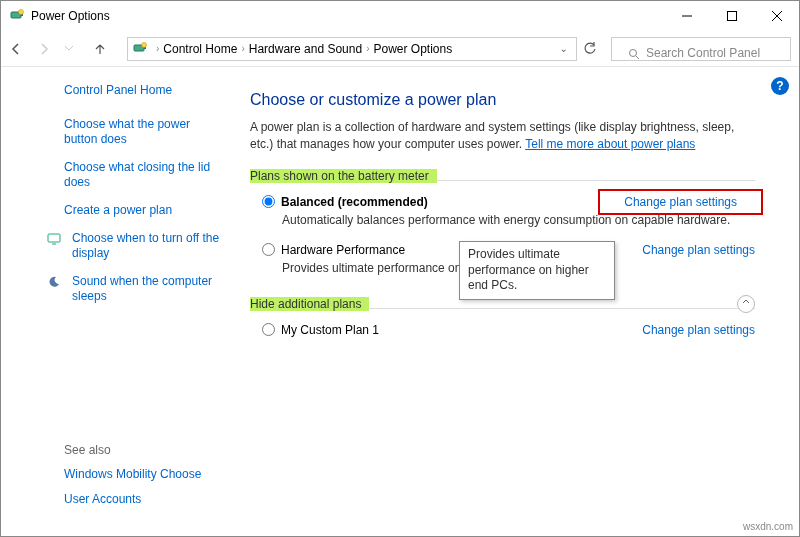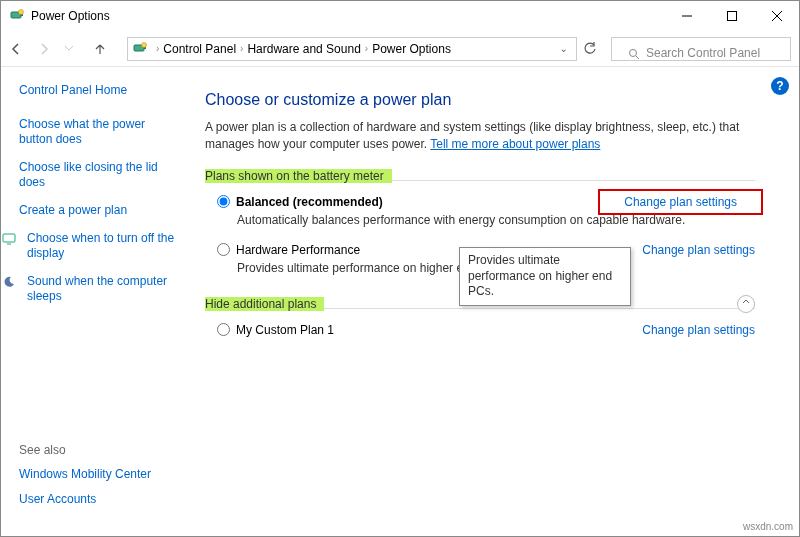--- a/index.html
+++ b/index.html
@@ -12,21 +12,21 @@
   .navbar { display: flex; align-items: center; height: 36px; padding: 0 8px; border-bottom: 1px solid #e5e5e5; }
   .nav-arrow { width: 28px; text-align: center; color: #666; font-size: 14px; }
   .nav-arrow.dis { color: #ccc; }
   .breadcrumb { display: flex; align-items: center; flex: 1; height: 24px; border: 1px solid #ccc; padding: 0 4px; margin: 0 6px; font-size: 12px; }
   .breadcrumb .app-icon { width: 16px; height: 16px; margin-right: 4px; }
   .bc-sep { color: #888; margin: 0 4px; font-size: 10px; }
   .bc-drop { margin-left: auto; color: #666; font-size: 10px; padding: 0 4px;}
   .refresh { width: 28px; text-align: center; color: #555; }
   .search { display: flex; align-items: flex-end; height: 24px; border: 1px solid #ccc; width: 180px; padding: 0 16px; color: #888; }
   .search .s-icon { margin-right: 6px; }
-  .content { display: flex; height: calc(100% - 66px); position: relative; }
+  .content { display: flex; height: calc(100% - 66px); position: relative; padding-left: 45px; }
   .sidebar { width: 190px; padding: 16px 10px 10px 18px; position: relative; }
   .sidebar a { display: block; color: #0066cc; text-decoration: none; font-size: 12px; margin-bottom: 12px; line-height: 1.3; }
   .sidebar a.home { color: #0066cc; margin-bottom: 18px; }
   .side-item { display: flex; align-items: flex-start; gap: 8px; }
   .side-icon { width: 16px; height: 16px; margin-left: -18px; margin-right: 2px; flex-shrink: 0; display: flex; align-items: center; justify-content: center; }
   .see-also { position: absolute; bottom: 18px; left: 18px; }
   .see-also .hd { color: #666; margin-bottom: 10px; font-size: 12px; }
   .see-also a { margin-bottom: 10px; }
   .main { flex: 1; padding: 18px 44px 10px 14px; position: relative; }
   .main h1 { font-size: 16px; font-weight: normal; color: #003399; margin-bottom: 10px; margin-top: 6px; }
@@ -37,21 +37,21 @@
   .section-hd span.t { background: #bef264; padding-right: 8px; position: relative; z-index: 1;}
   .section-hd .expand { position: absolute; right: 0; top: -2px; width: 18px; height: 18px; border: 1px solid #bbb; border-radius: 50%; text-align: center; line-height: 16px; font-size: 10px; color: #666; background: #fff;}
   .plan { margin-left: 12px; margin-bottom: 16px; position: relative; }
   .plan-row { display: flex; align-items: center; }
   .plan-radio { margin-right: 6px; }
   .plan-name { font-size: 12px; }
   .plan-name.bold { font-weight: 600; }
   .plan-desc { font-size: 12px; color: #333; margin-left: 20px; margin-top: 4px; }
   .plan-link { position: absolute; right: 0; top: 0; color: #0066cc; font-size: 12px; text-decoration: none; }
   .plan-link.boxed { border: 2px solid #d40000; padding: 4px 24px; top: -6px; right: -8px; }
-  .tooltip { position: absolute; border: 1px solid #888; background: #fff; padding: 5px 8px; font-size: 12px; color: #333; box-shadow: 2px 2px 4px rgba(0,0,0,0.2); width: 172px; line-height: 1.3; left: 458px; top: 240px; margin-top: 6px; }
+  .tooltip { position: absolute; border: 1px solid #888; background: #fff; padding: 5px 8px; font-size: 12px; color: #333; box-shadow: 2px 2px 4px rgba(0,0,0,0.2); width: 156px; line-height: 1.3; left: 458px; top: 240px; }
   .help-icon { position: absolute; right: 10px; top: 76px; width: 18px; height: 18px; background: #0066cc; color: #fff; border-radius: 50%; text-align: center; line-height: 18px; font-size: 12px; font-weight: bold; }
   .watermark { position: absolute; right: 6px; bottom: 4px; font-size: 10px; color: #888; }
   svg { display: block; }
 </style>
 </head>
 <body>
 
 <div class="titlebar">
   <span class="app-icon">
     <svg width="16" height="16" viewBox="0 0 16 16">
@@ -104,21 +104,21 @@
   </div>
   <div class="breadcrumb">
     <span class="app-icon">
       <svg width="16" height="16" viewBox="0 0 16 16">
           <rect x="2" y="4" width="10" height="6" rx="1" fill="#4a8" stroke="#276" stroke-width="1"></rect>
           <rect x="12" y="6" width="2" height="2" fill="#276"></rect>
           <circle cx="12" cy="4" r="2.5" fill="#ffd24d" stroke="#b80" stroke-width="0.5"></circle>
         </svg>
     </span>
     <span class="bc-sep">›</span>
-    <span>Control Panel</span>
+    <span>Control Home</span>
     <span class="bc-sep">›</span>
     <span>Hardware and Sound</span>
     <span class="bc-sep">›</span>
     <span>Power Options</span>
     <span class="bc-drop">⌄</span>
   </div>
   <div class="refresh">
     <svg width="14" height="14" viewBox="0 0 14 14">
         <path d="M11 3 A5 5 0 1 0 12 7" fill="none" stroke="#555" stroke-width="1.2"></path>
         <path d="M11 0 L11 4 L7 4" fill="none" stroke="#555" stroke-width="1.2"></path>
@@ -134,42 +134,42 @@
     <span>Search Control Panel</span>
   </div>
 </div>
 
 <div class="help-icon">?</div>
 
 <div class="content">
   <div class="sidebar">
     <a class="home">Control Panel Home</a>
     <a>Choose what the power button does</a>
-    <a>Choose like closing the lid does</a>
+    <a>Choose what closing the lid does</a>
     <a>Create a power plan</a>
     <div class="side-item">
       <span class="side-icon">
         <svg width="14" height="14" viewBox="0 0 14 14">
             <rect x="1" y="2" width="12" height="8" rx="1" fill="none" stroke="#2a7" stroke-width="1"></rect>
             <line x1="5" y1="12" x2="9" y2="12" stroke="#2a7" stroke-width="1"></line>
           </svg>
       </span>
       <a>Choose when to turn off the display</a>
     </div>
     <div class="side-item">
       <span class="side-icon">
         <svg width="14" height="14" viewBox="0 0 14 14">
             <path d="M9 2 A5 5 0 1 0 12 9 A4 4 0 0 1 9 2" fill="#5577aa"></path>
           </svg>
       </span>
       <a>Sound when the computer sleeps</a>
     </div>
     <div class="see-also">
       <div class="hd">See also</div>
-      <a>Windows Mobility Center</a>
+      <a>Windows Mobility Choose</a>
       <a>User Accounts</a>
     </div>
   </div>
 
   <div class="main">
     <h1>Choose or customize a power plan</h1>
     <p class="desc">
       <span>A power plan is a collection of hardware and system settings (like display brightness, sleep, etc.) that manages how your computer uses power. </span><a>Tell me more about power plans</a>
     </p>
 

